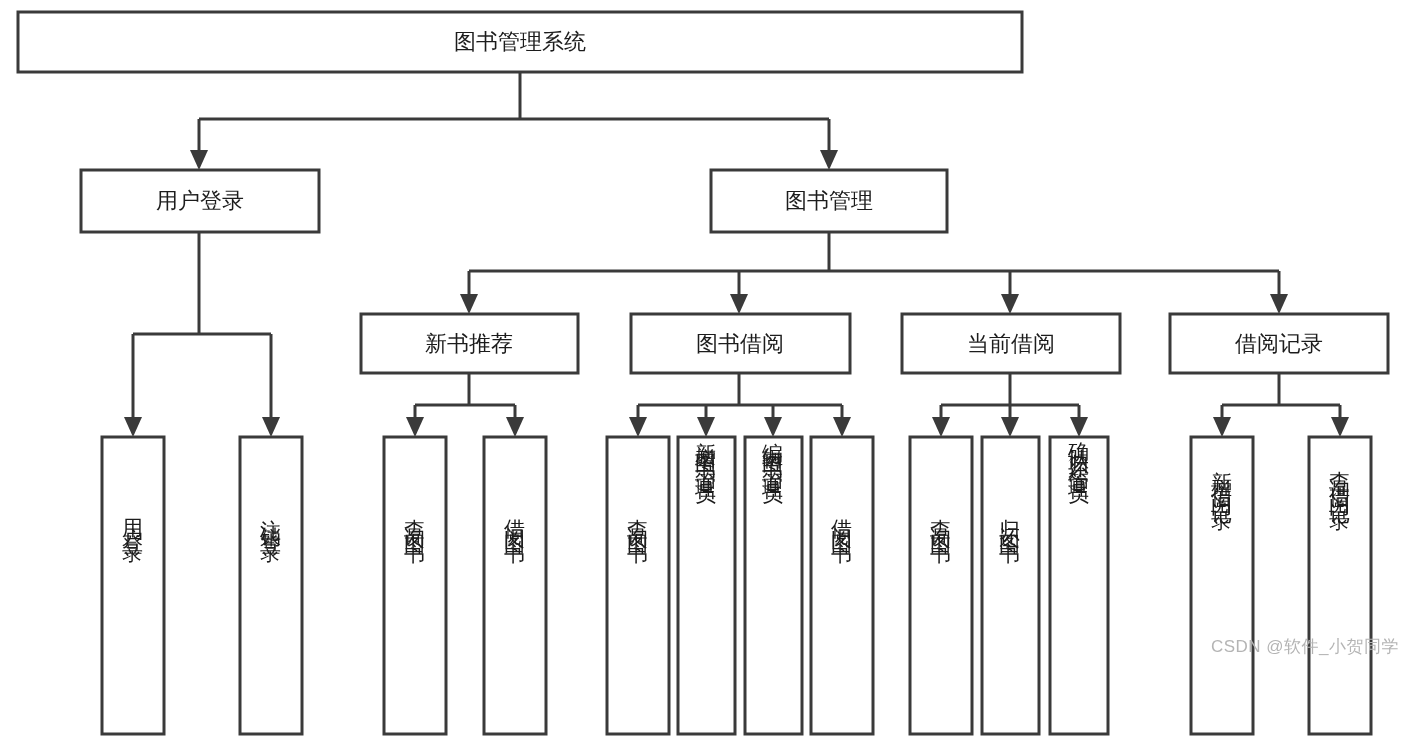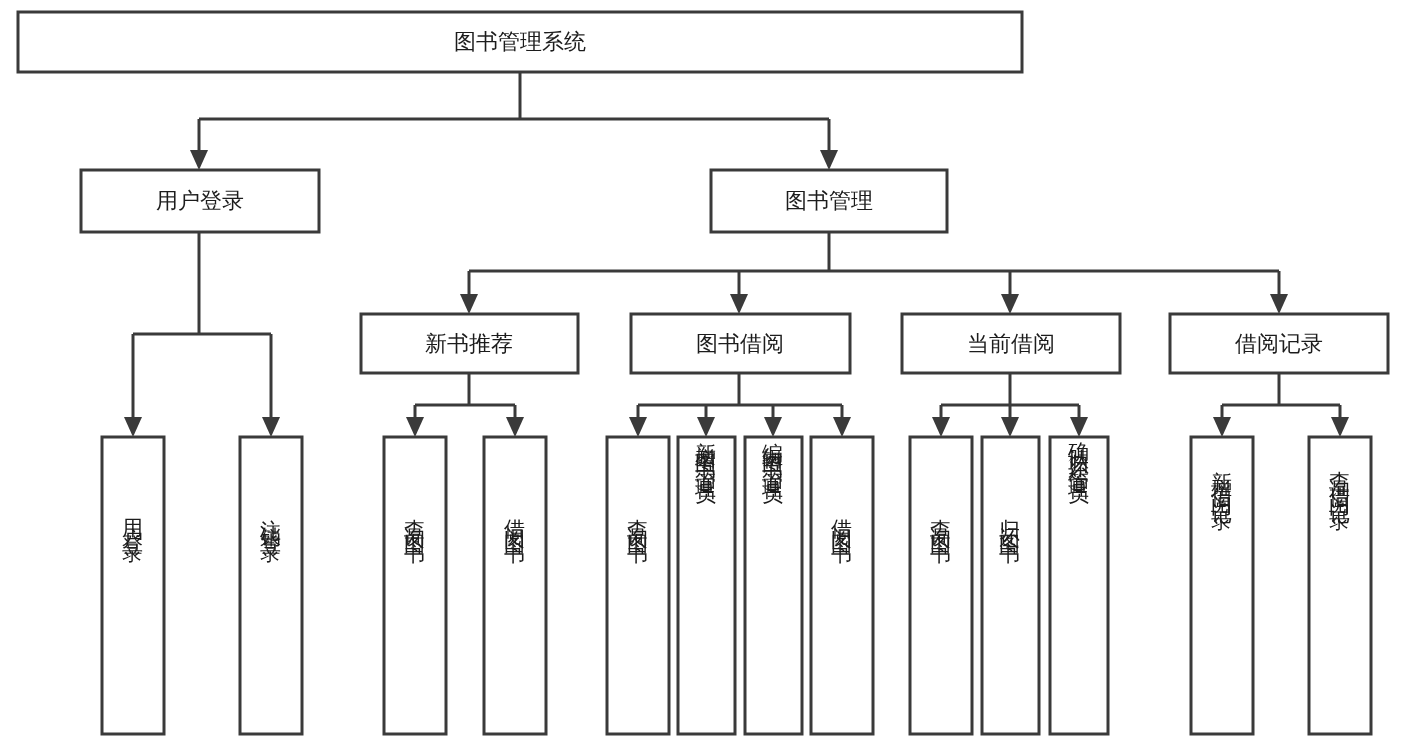--- a/index.html
+++ b/index.html
@@ -188,13 +188,14 @@
       <text class="leaf-label" x="1222" y="478" writing-mode="tb" glyph-orientation-vertical="0" letter-spacing="8">新增借阅记录</text>
     </g>
 
     <g>
       <rect class="node-box" x="1309" y="437" width="62" height="297"></rect>
       <text class="leaf-label" x="1340" y="478" writing-mode="tb" glyph-orientation-vertical="0" letter-spacing="8">查询借阅记录</text>
     </g>
 
   </svg>
 
+  <div class="watermark">CSDN @软件_小贺同学</div>
 </div>
 
 </body></html>

